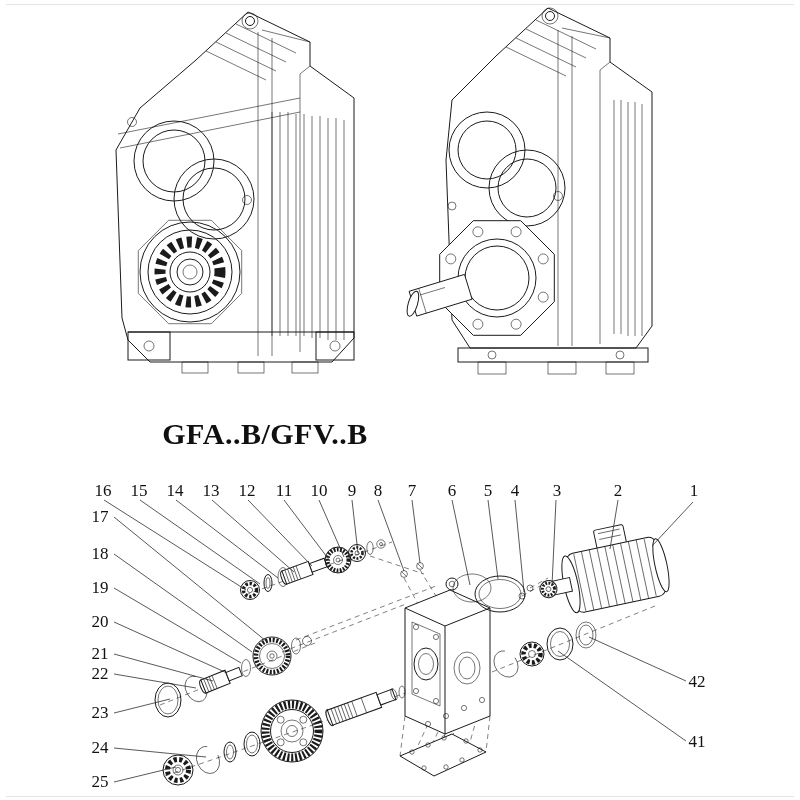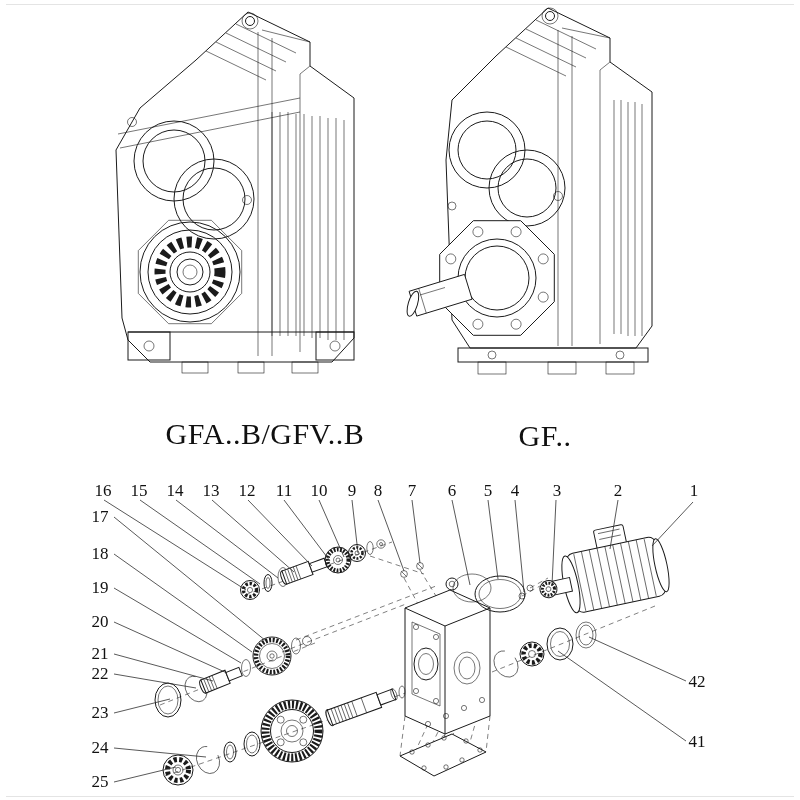--- a/index.html
+++ b/index.html
@@ -3,21 +3,21 @@
 <meta charset="utf-8">
 <style>
   html,body { margin:0; padding:0; background:#ffffff; }
   .page {
     position:relative; width:800px; height:800px; background:#ffffff;
     overflow:hidden; font-family:"Liberation Serif", serif;
   }
   .edge { position:absolute; left:6px; right:6px; height:1px; background:#e4e4e4; }
   .edge.top { top:4px; } .edge.bottom { bottom:3px; }
   .model-label {
-    position:absolute; font-weight:normal; font-size:30px; letter-spacing:0.5px;
+    position:absolute; font-weight:bold; font-size:30px; letter-spacing:0.5px;
     color:#101010; text-align:center; font-family:"Liberation Serif", serif;
   }
   .model-label.left  { left:100px; width:330px; top:417px; }
   .model-label.right { left:420px; width:250px; top:419px; }
   svg { position:absolute; left:0; top:0; }
   .ln { fill:none; stroke:#1b1b1b; stroke-width:1; }
   .fn { fill:none; stroke:#1b1b1b; stroke-width:0.6; }
   .wh { fill:#ffffff; stroke:#1b1b1b; stroke-width:1; }
   .dash { fill:none; stroke:#4a4a4a; stroke-width:0.7; stroke-dasharray:5 4; }
   .ldr { fill:none; stroke:#2e2e2e; stroke-width:0.8; }
@@ -326,14 +326,13 @@
         <text class="callout" x="100" y="718">23</text>
         <text class="callout" x="100" y="753">24</text>
         <text class="callout" x="100" y="787">25</text>
         <text class="callout" x="697" y="687">42</text>
         <text class="callout" x="697" y="747">41</text>
       </g>
     </g>
   </svg>
 
   <div class="model-label left">GFA..B/GFV..B</div>
-  <div class="model-label right">GF..</div>
 </div>
 
 </body></html>

